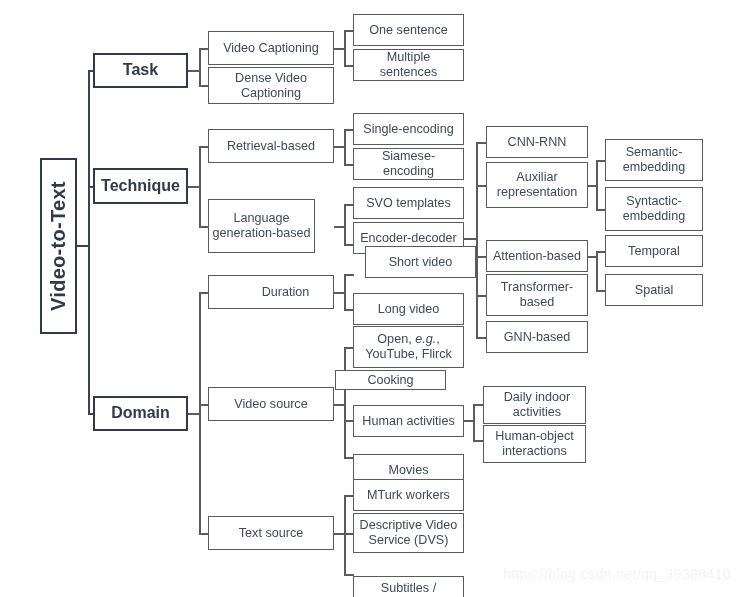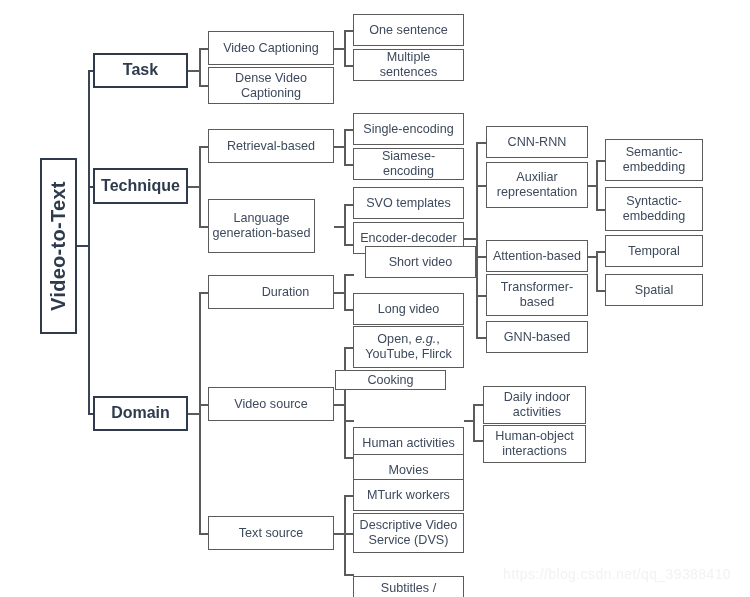--- a/index.html
+++ b/index.html
@@ -192,21 +192,21 @@
   <div class="line h" style="left:344px; top:385px; width:10px;"></div>
   <div class="line h" style="left:344px; top:420px; width:10px;"></div>
   <div class="line h" style="left:344px; top:457px; width:10px;"></div>
 
   <div class="node" style="left:353px; top:326px; width:111px; height:42px;">
       <span><span>Open, </span><span class="it">e.g.</span><span>, YouTube, Flirck</span></span>
     </div>
 
   <div class="node" style="left:335px; top:370px; width:111px; height:20px;">Cooking</div>
 
-  <div class="node" style="left:353px; top:427px; width:111px; height:32px;">Human activities</div>
+  <div class="node" style="left:353px; top:405px; width:111px; height:32px;">Human activities</div>
 
   <div class="node" style="left:353px; top:442px; width:111px; height:32px;margin-top:12px;">Movies</div>
 
   <div class="line h" style="left:464px; top:420px; width:9px;"></div>
   <div class="line v" style="left:473px; top:404px; height:37px;"></div>
   <div class="line h" style="left:473px; top:404px; width:10px;"></div>
   <div class="line h" style="left:473px; top:440px; width:10px;"></div>
 
   <div class="node" style="left:483px; top:386px; width:103px; height:38px;padding-left:8px;">Daily indoor activities</div>
 

